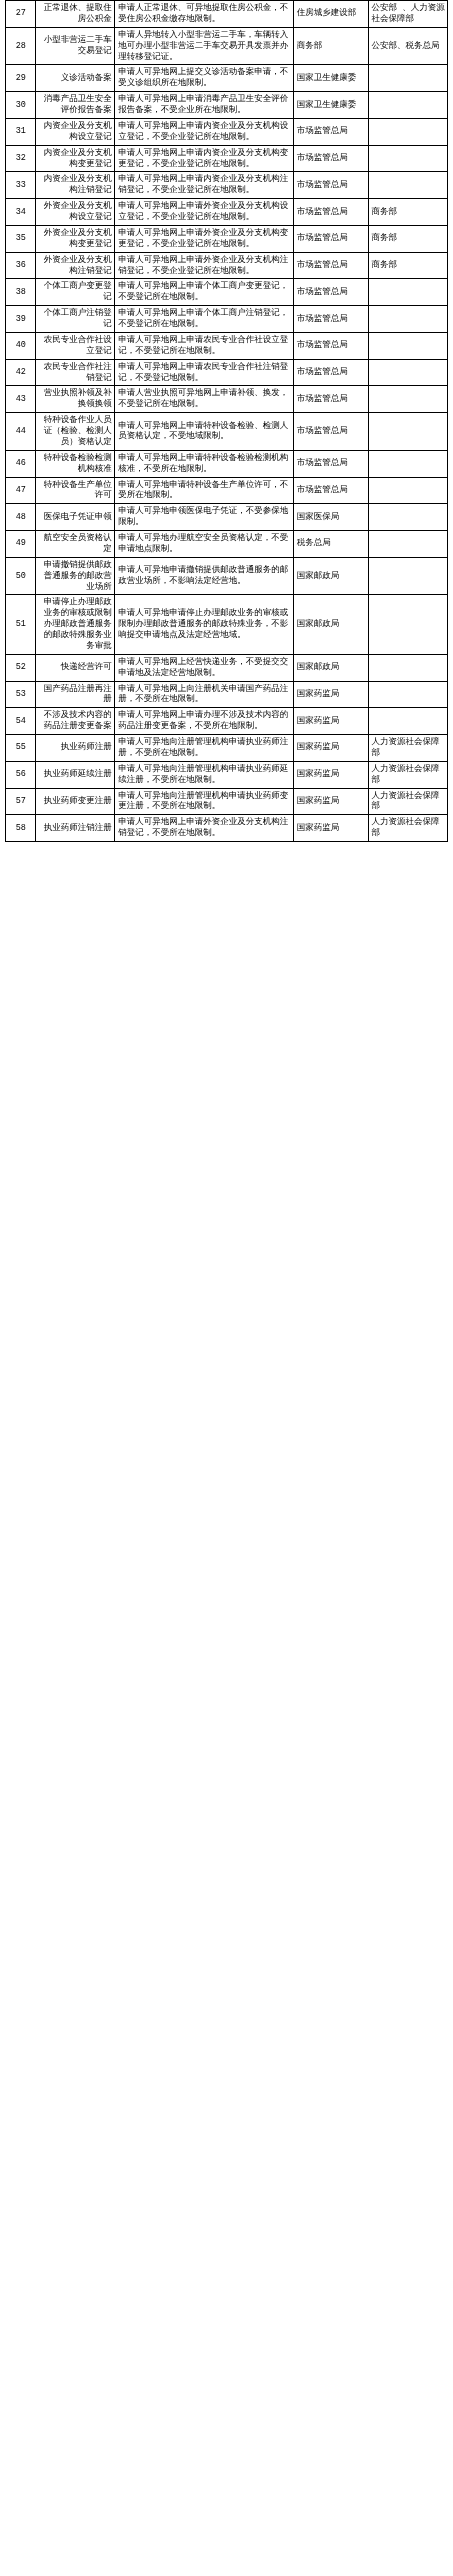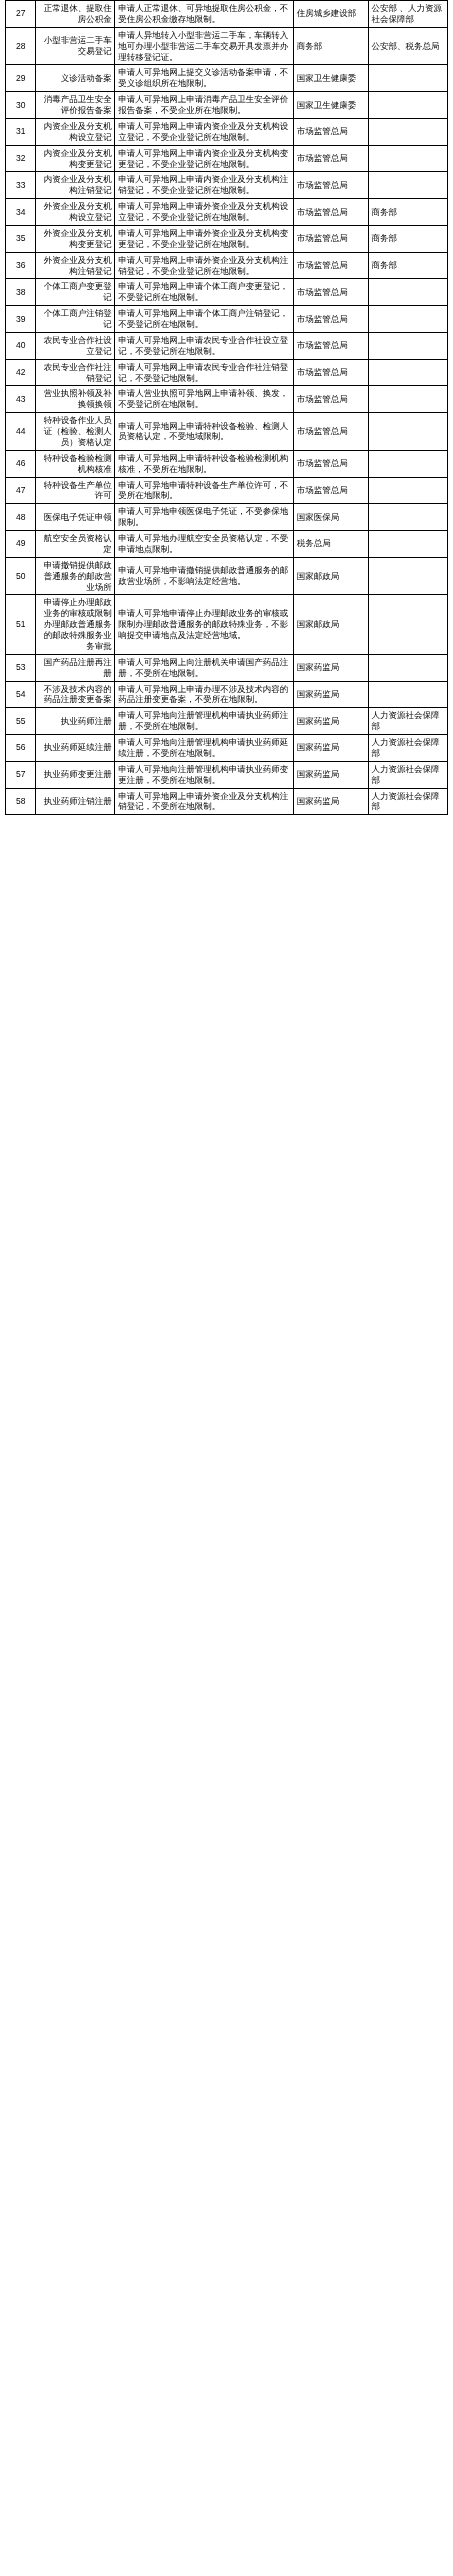--- a/index.html
+++ b/index.html
@@ -14,20 +14,21 @@
   .sheet {
     width: 454px;
     box-sizing: border-box;
     padding: 0 5.4px;
   }
   table.matters {
     border-collapse: collapse;
     width: 443px;
     table-layout: fixed;
     margin: 0;
+    font-family: Liberation Mono, monospace;
   }
   table.matters td {
     border: 0.7px solid #000000;
     vertical-align: middle;
     padding: 2px 2.7px;
     font-size: 8.5px;
     line-height: 1.28;
     color: #000000;
     word-break: break-all;
   }
@@ -209,20 +210,27 @@
           <td class="dept2"></td>
         </tr>
         <tr>
           <td class="num">51</td>
           <td class="name">申请停止办理邮政业务的审核或限制办理邮政普通服务的邮政特殊服务业务审批</td>
           <td class="content">申请人可异地申请停止办理邮政业务的审核或限制办理邮政普通服务的邮政特殊业务，不影响提交申请地点及法定经营地域。</td>
           <td class="dept">国家邮政局</td>
           <td class="dept2"></td>
         </tr>
         <tr>
+          <td class="num">52</td>
+          <td class="name">快递经营许可</td>
+          <td class="content">申请人可异地网上经营快递业务，不受提交交申请地及法定经营地限制。</td>
+          <td class="dept">国家邮政局</td>
+          <td class="dept2"></td>
+        </tr>
+        <tr>
           <td class="num">53</td>
           <td class="name">国产药品注册再注册</td>
           <td class="content">申请人可异地网上向注册机关申请国产药品注册，不受所在地限制。</td>
           <td class="dept">国家药监局</td>
           <td class="dept2"></td>
         </tr>
         <tr>
           <td class="num">54</td>
           <td class="name">不涉及技术内容的药品注册变更备案</td>
           <td class="content">申请人可异地网上申请办理不涉及技术内容的药品注册变更备案，不受所在地限制。</td>

